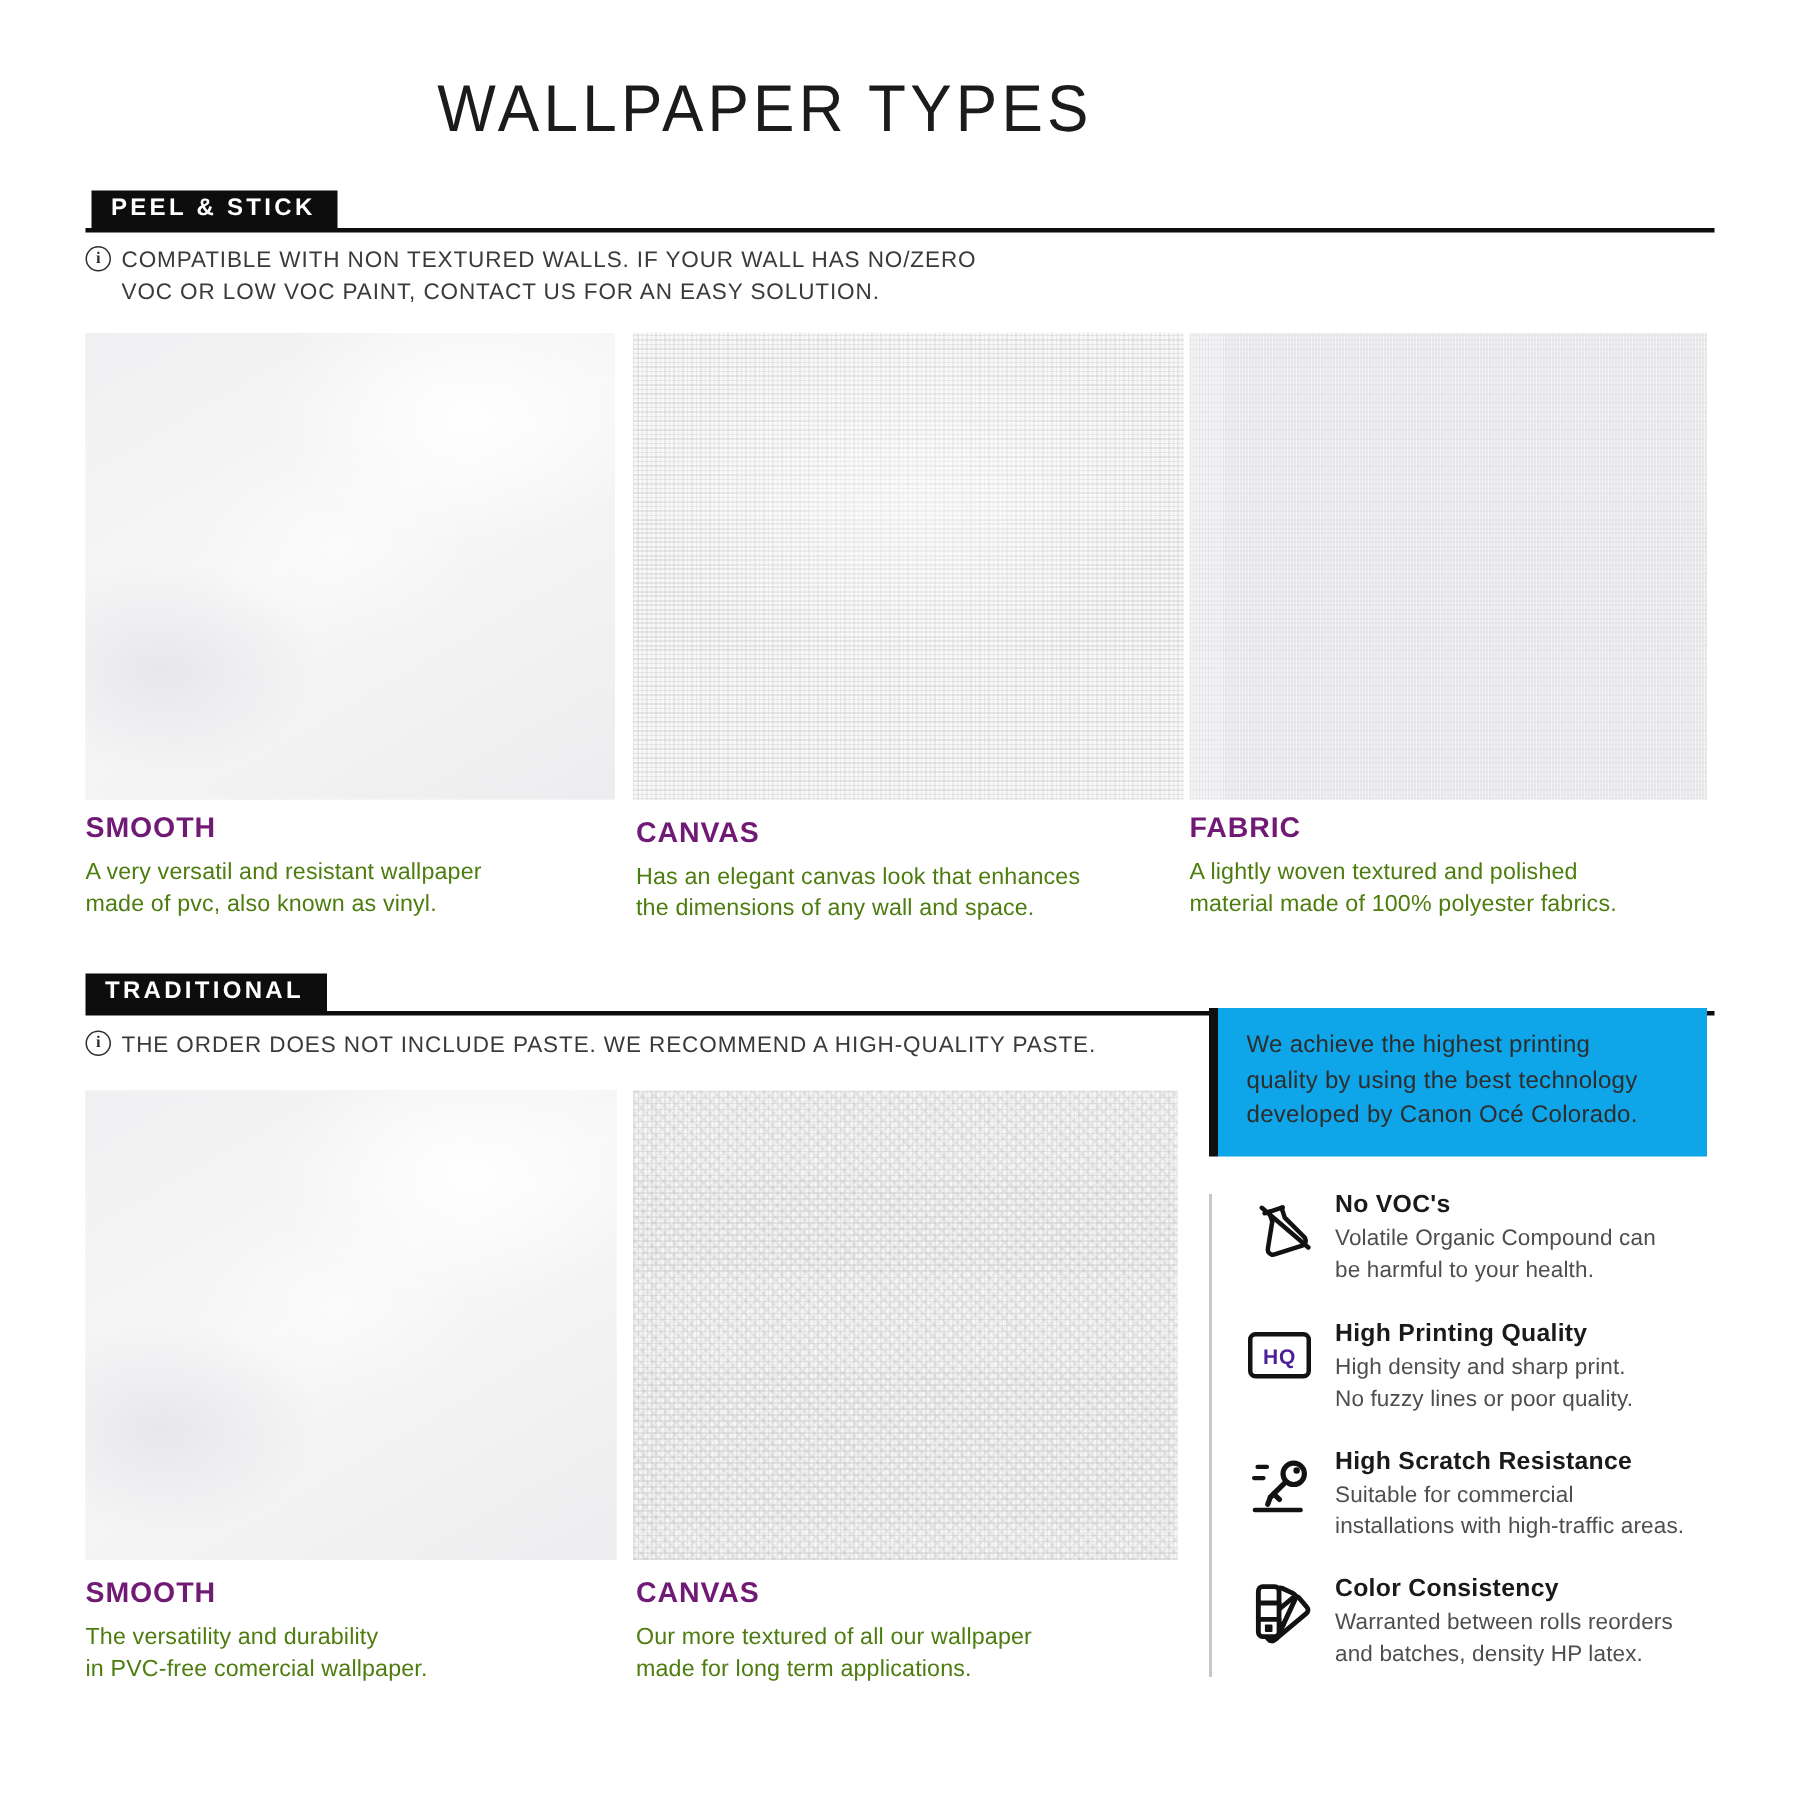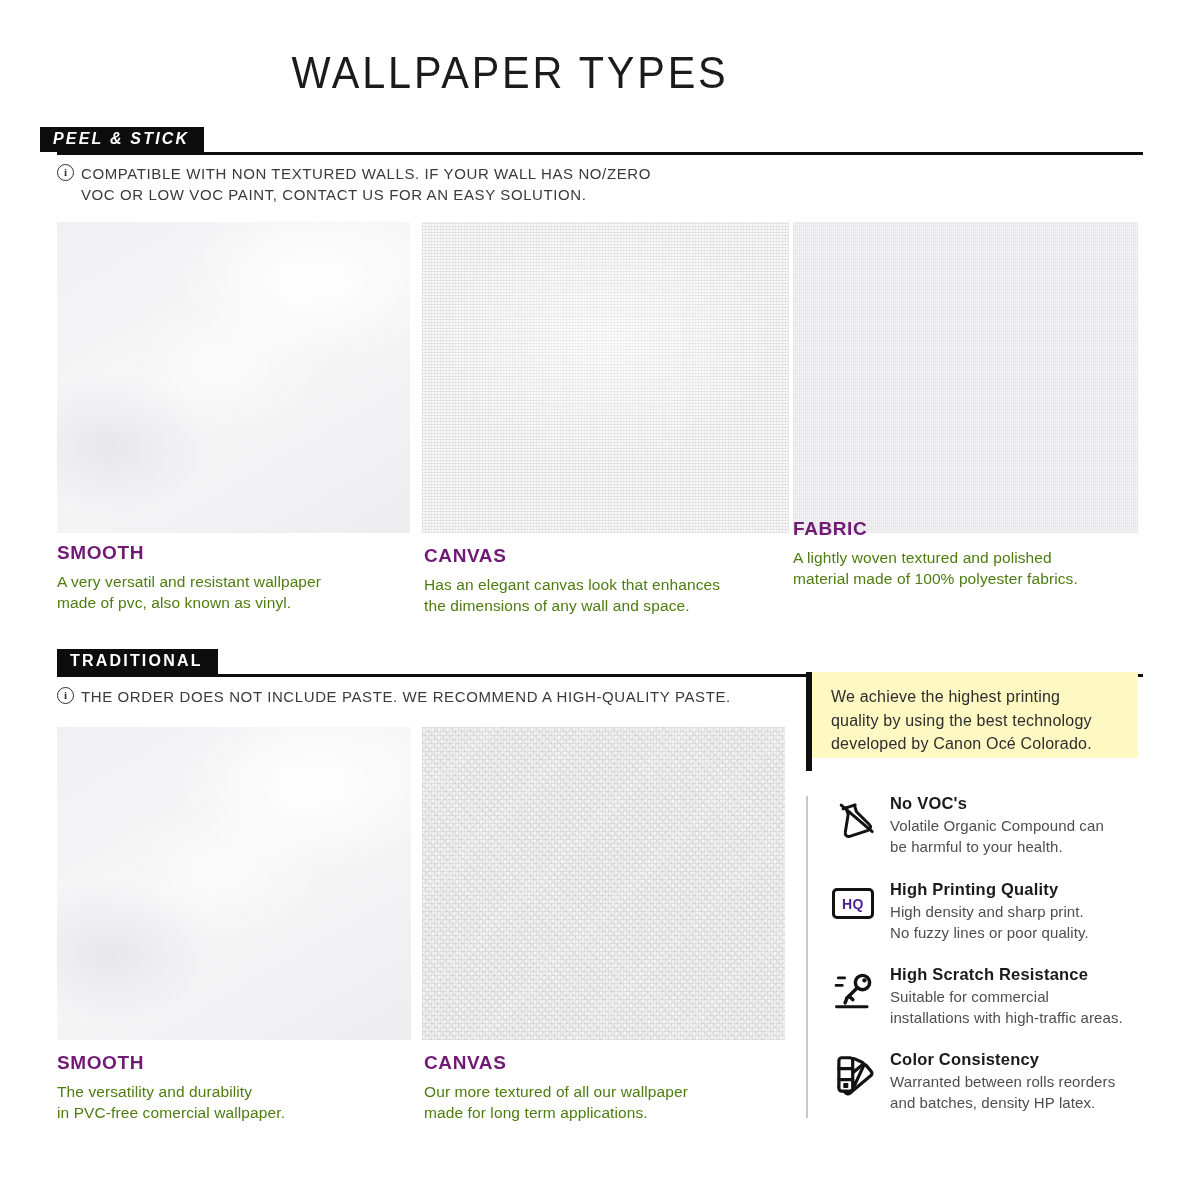--- a/index.html
+++ b/index.html
@@ -46,42 +46,42 @@
       repeating-linear-gradient(0deg, rgba(185,185,185,.28) 0 1px, rgba(255,255,255,0) 1px 4px),
       repeating-linear-gradient(90deg, rgba(185,185,185,.24) 0 1px, rgba(255,255,255,0) 1px 3px),
       repeating-linear-gradient(45deg, rgba(165,165,165,.13) 0 2px, rgba(255,255,255,0) 2px 6px),
       repeating-linear-gradient(-45deg, rgba(165,165,165,.11) 0 2px, rgba(255,255,255,0) 2px 5px);}
 
   .caption{position:absolute;}
   .cap-name{font-size:19px;font-weight:700;letter-spacing:.6px;color:#701a75;}
   .cap-desc{margin-top:7px;font-size:15.5px;color:#4d7c0f;line-height:1.38;letter-spacing:.1px;}
 
   .side-black-bar{position:absolute;left:806px;top:672px;width:6px;height:99px;background:#0f0f0f;}
-  .gray-box{position:absolute;left:812px;top:672px;width:326px;height:86px;background:#fef9c3;box-sizing:border-box;
+  .gray-box{position:absolute;left:812px;top:672px;width:326px;height:99px;background:#0ea5e9;box-sizing:border-box;
             padding:13px 30px 0 19px;font-size:16px;line-height:23.5px;color:#2d2d2d;letter-spacing:.2px;}
   .vline{position:absolute;left:806px;top:796px;width:2px;height:322px;background:#c7c7c7;}
 
   .feature{position:absolute;left:832px;width:306px;}
   .feat-icon{position:absolute;left:0;top:2px;width:46px;height:46px;}
   .feat-body{margin-left:58px;}
   .feat-title{font-size:16.5px;font-weight:700;color:#1a1a1a;letter-spacing:.2px;margin-bottom:3px;}
   .feat-desc{font-size:15px;color:#4e4e4e;line-height:1.37;letter-spacing:.1px;}
   .hq-box{width:36px;height:25px;margin-top:6px;border:3px solid #121212;border-radius:5px;
           display:flex;align-items:center;justify-content:center;
           font-size:14px;font-weight:700;letter-spacing:.5px;color:#4c1d95;}
   svg.icon{display:block;}
 </style>
 </head>
 <body>
 
 <div class="page">
 
   <h1 class="title">WALLPAPER TYPES</h1>
 
-  <div class="badge" style="left:40px;top:127px;font-style:italic;">PEEL &amp; STICK</div>
+  <div class="badge" style="left:61px;top:127px;">PEEL &amp; STICK</div>
   <div class="rule" style="top:152px;"></div>
 
   <div class="note" style="left:57px;top:163px;width:640px;">
     <span class="info-icon">i</span>
     <span class="note-text ml">COMPATIBLE WITH NON TEXTURED WALLS. IF YOUR WALL HAS NO/ZERO
 VOC OR LOW VOC PAINT, CONTACT US FOR AN EASY SOLUTION.</span>
   </div>
 
   <div class="swatch tex-smooth" style="left:57px;top:222px;width:353px;height:311px;"></div>
   <div class="swatch tex-canvas-fine" style="left:422px;top:222px;width:367px;height:311px;"></div>
@@ -90,21 +90,21 @@
   <div class="caption" style="left:57px;top:542px;width:360px;">
     <div class="cap-name">SMOOTH</div>
     <div class="cap-desc ml">A very versatil and resistant wallpaper
 made of pvc, also known as vinyl.</div>
   </div>
   <div class="caption" style="left:424px;top:545px;width:370px;">
     <div class="cap-name">CANVAS</div>
     <div class="cap-desc ml">Has an elegant canvas look that enhances
 the dimensions of any wall and space.</div>
   </div>
-  <div class="caption" style="left:793px;top:518px;width:350px;">
+  <div class="caption" style="left:793px;top:542px;width:350px;">
     <div class="cap-name">FABRIC</div>
     <div class="cap-desc ml">A lightly woven textured and polished
 material made of 100% polyester fabrics.</div>
   </div>
 
   <div class="badge" style="left:57px;top:649px;">TRADITIONAL</div>
   <div class="rule" style="top:674px;"></div>
 
   <div class="note" style="left:57px;top:686px;width:700px;">
     <span class="info-icon">i</span>

